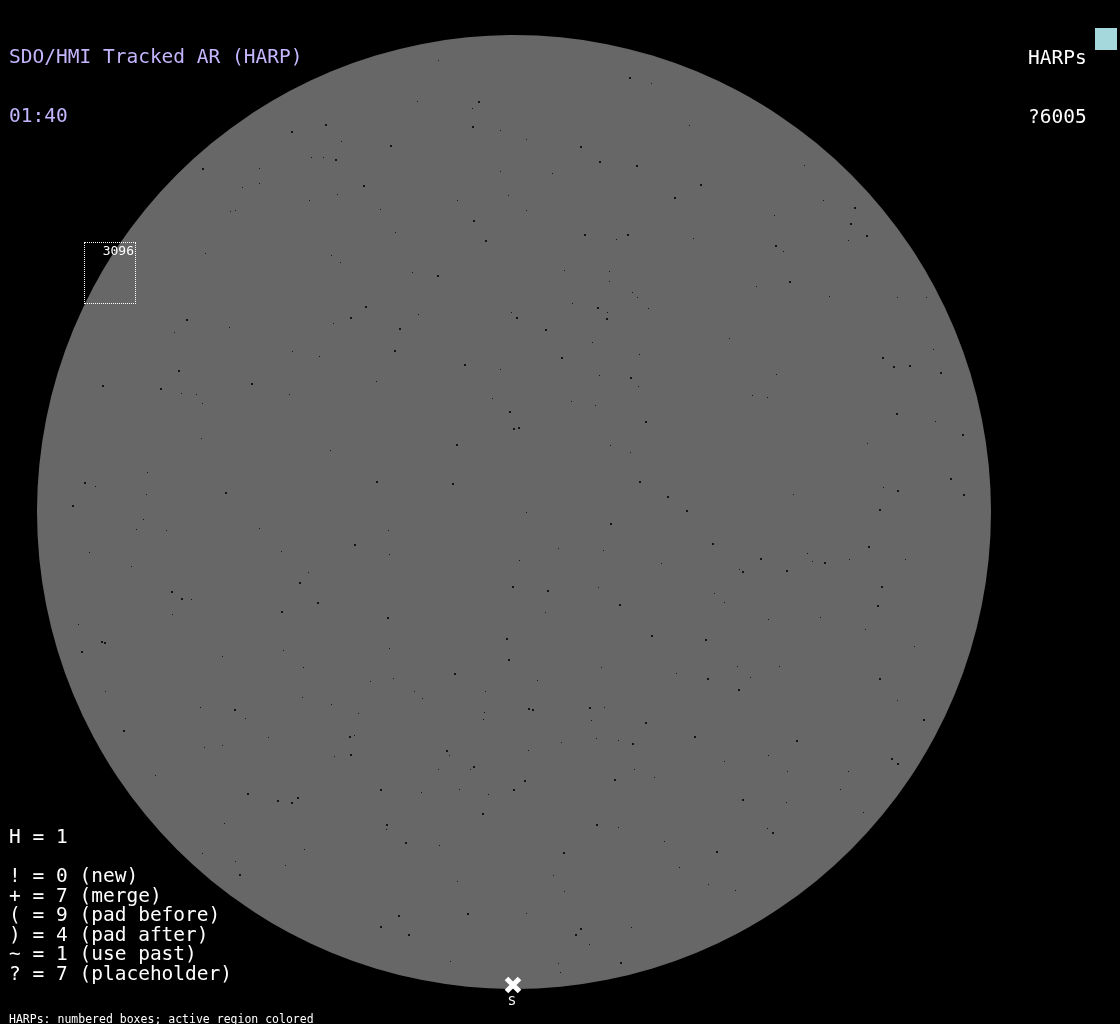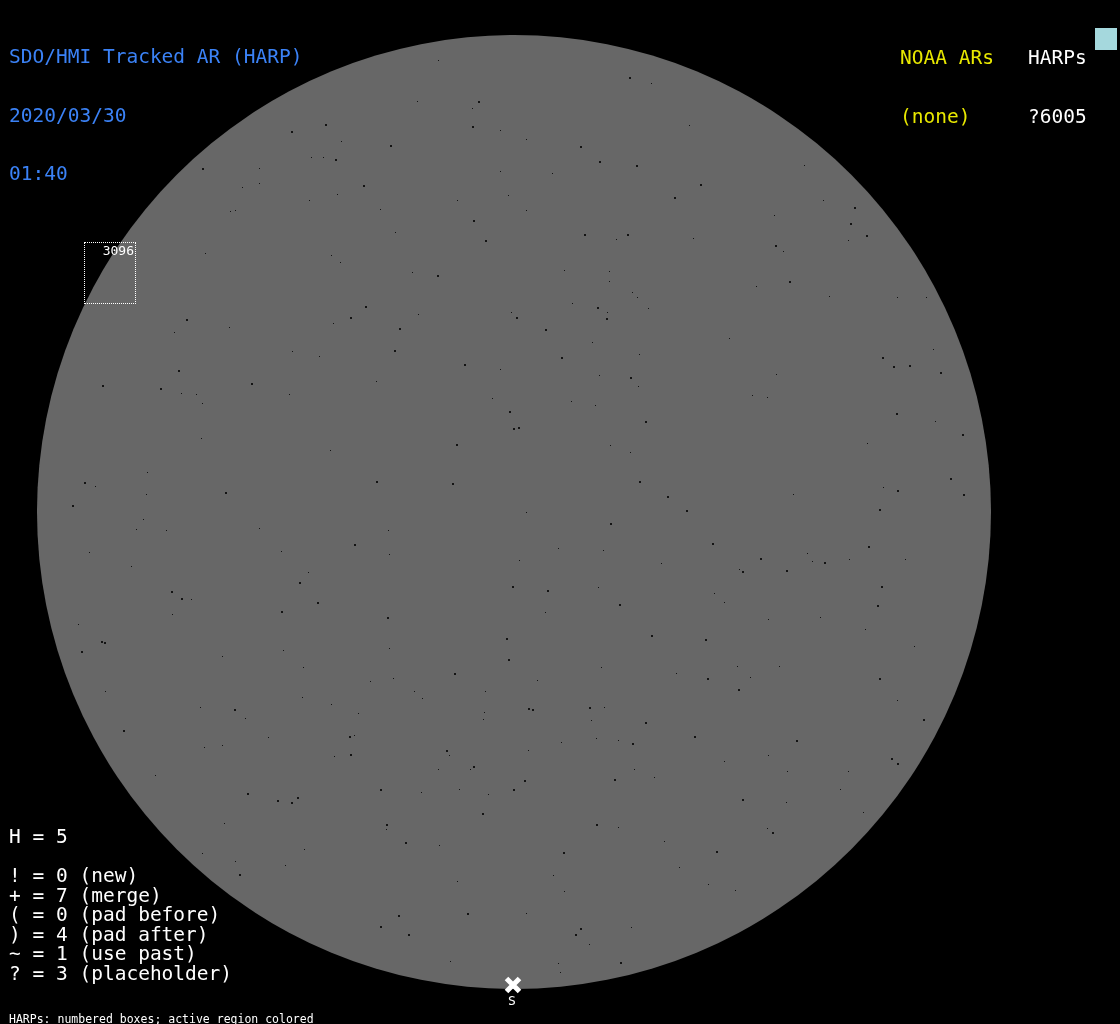--- a/index.html
+++ b/index.html
@@ -55,21 +55,21 @@
     line-height: 13px;
     color: #ffffff;
   }
   .title-block {
     position: absolute;
     left: 9px;
     top: 8px;
     font-size: 19.5px;
     line-height: 19.5px;
     white-space: pre;
-    color: #3b82f6;
+    color: #c4b5fd;
   }
   .noaa-block {
     position: absolute;
     left: 900px;
     top: 9px;
     font-size: 19.5px;
     line-height: 19.5px;
     white-space: pre;
   }
   .harps-block {
@@ -444,45 +444,40 @@
     <span class="harp-box-label">3096</span>
   </div>
 
   <svg class="pole-cross" width="20" height="20" viewBox="0 0 20 20" style="left: 503px; top: 975px;">
     <path d="M3.5 3.5 L16.5 16.5 M16.5 3.5 L3.5 16.5" stroke="#ffffff" stroke-width="5" fill="none"></path>
   </svg>
   <span class="pole-label" style="left: 508px; top: 994px;">S</span>
 
   <div class="title-block">
     <div>SDO/HMI Tracked AR (HARP)</div>
-    <div>2020/03/30</div>
     <div>01:40</div>
   </div>
 
-  <div class="noaa-block" style="color: rgb(232, 232, 0);">
-    <div>NOAA ARs</div>
-    <div>(none)</div>
-  </div>
 
   <div class="harps-block">
     <div>HARPs</div>
     <div>?6005</div>
   </div>
 
   <div class="harp-swatch" style="background: rgb(165, 216, 221);"></div>
 
   <div class="legend">
-    <div class="lgline">H = 5</div>
+    <div class="lgline">H = 1</div>
     <div class="lgline"></div>
     <div class="lgline">! = 0 (new)</div>
     <div class="lgline">+ = 7 (merge)</div>
-    <div class="lgline">( = 0 (pad before)</div>
+    <div class="lgline">( = 9 (pad before)</div>
     <div class="lgline">) = 4 (pad after)</div>
     <div class="lgline">~ = 1 (use past)</div>
-    <div class="lgline">? = 3 (placeholder)</div>
+    <div class="lgline">? = 7 (placeholder)</div>
   </div>
 
   <div class="footer">
     <div>HARPs: numbered boxes; active region colored</div>
     
   </div>
 
 </div>
 
 </body></html>

